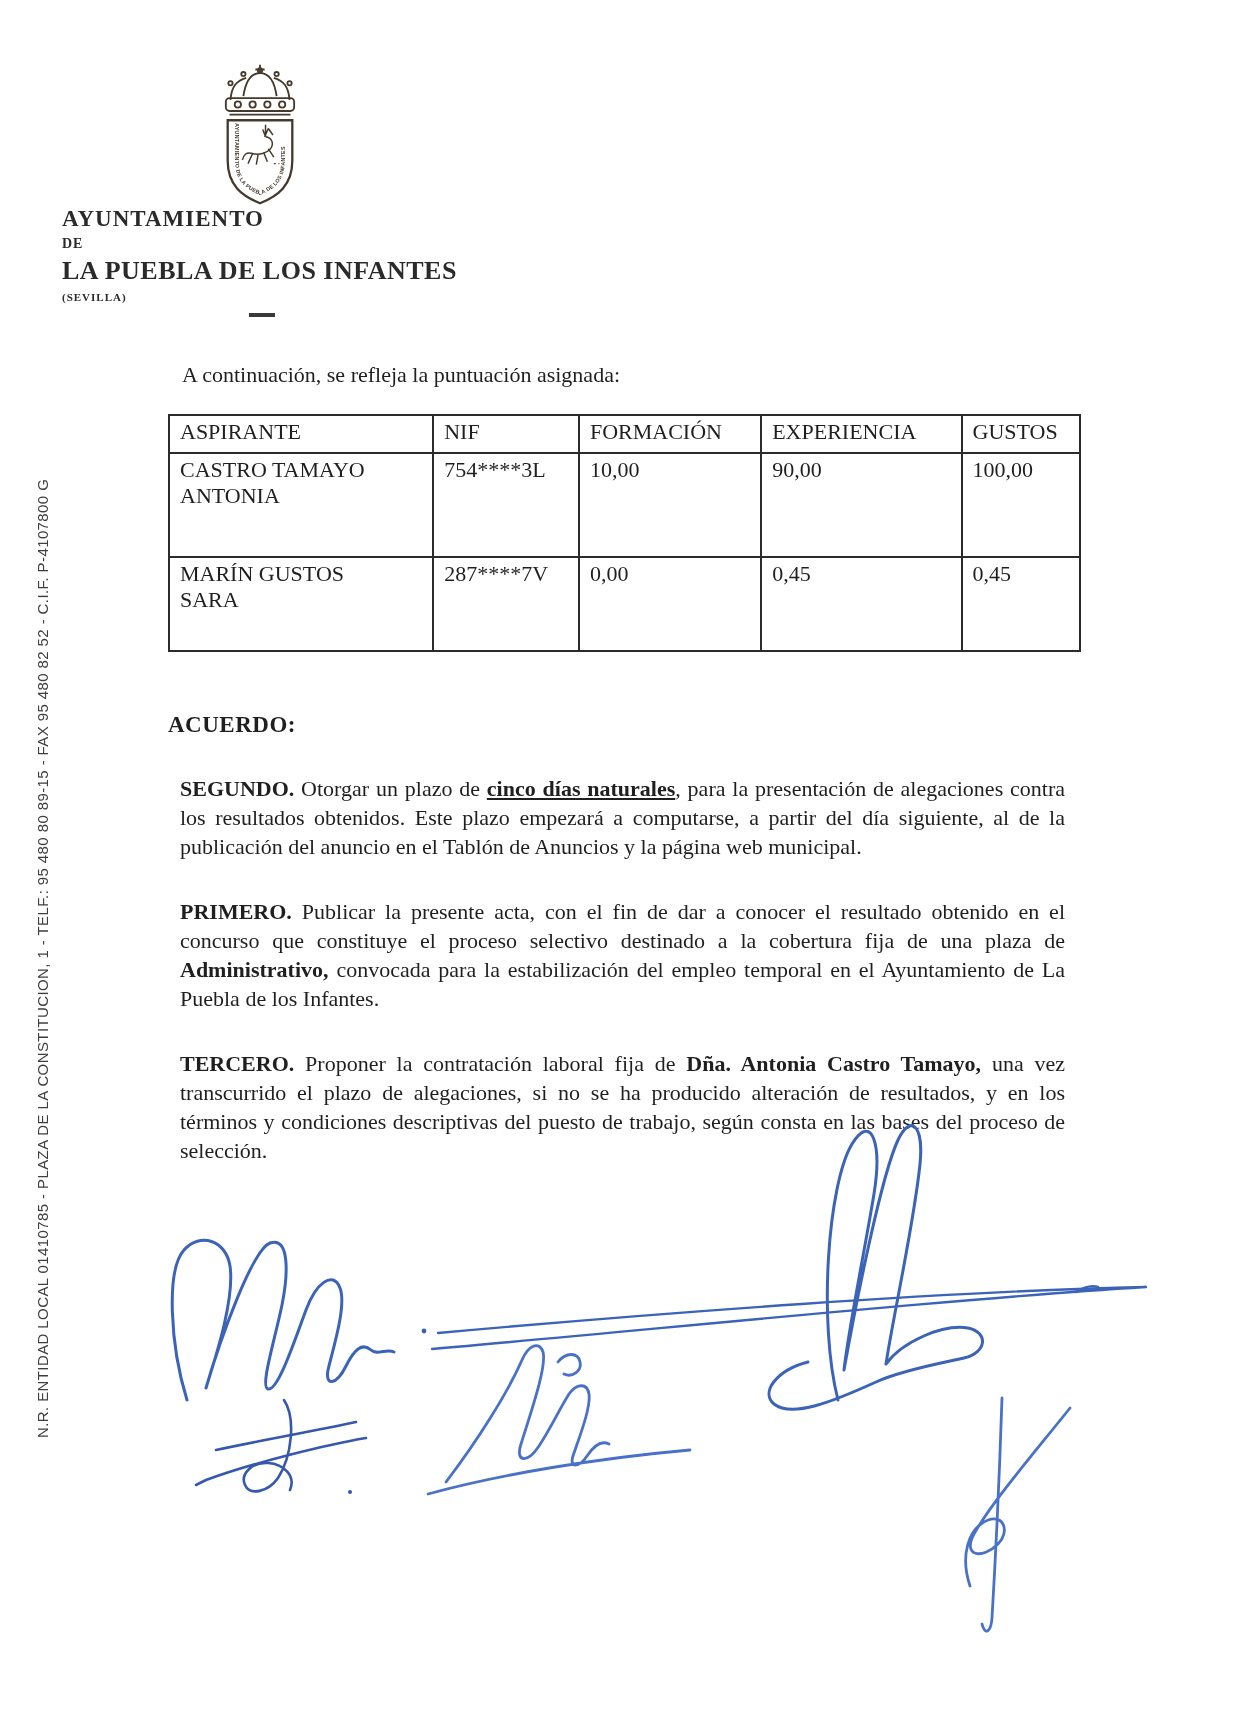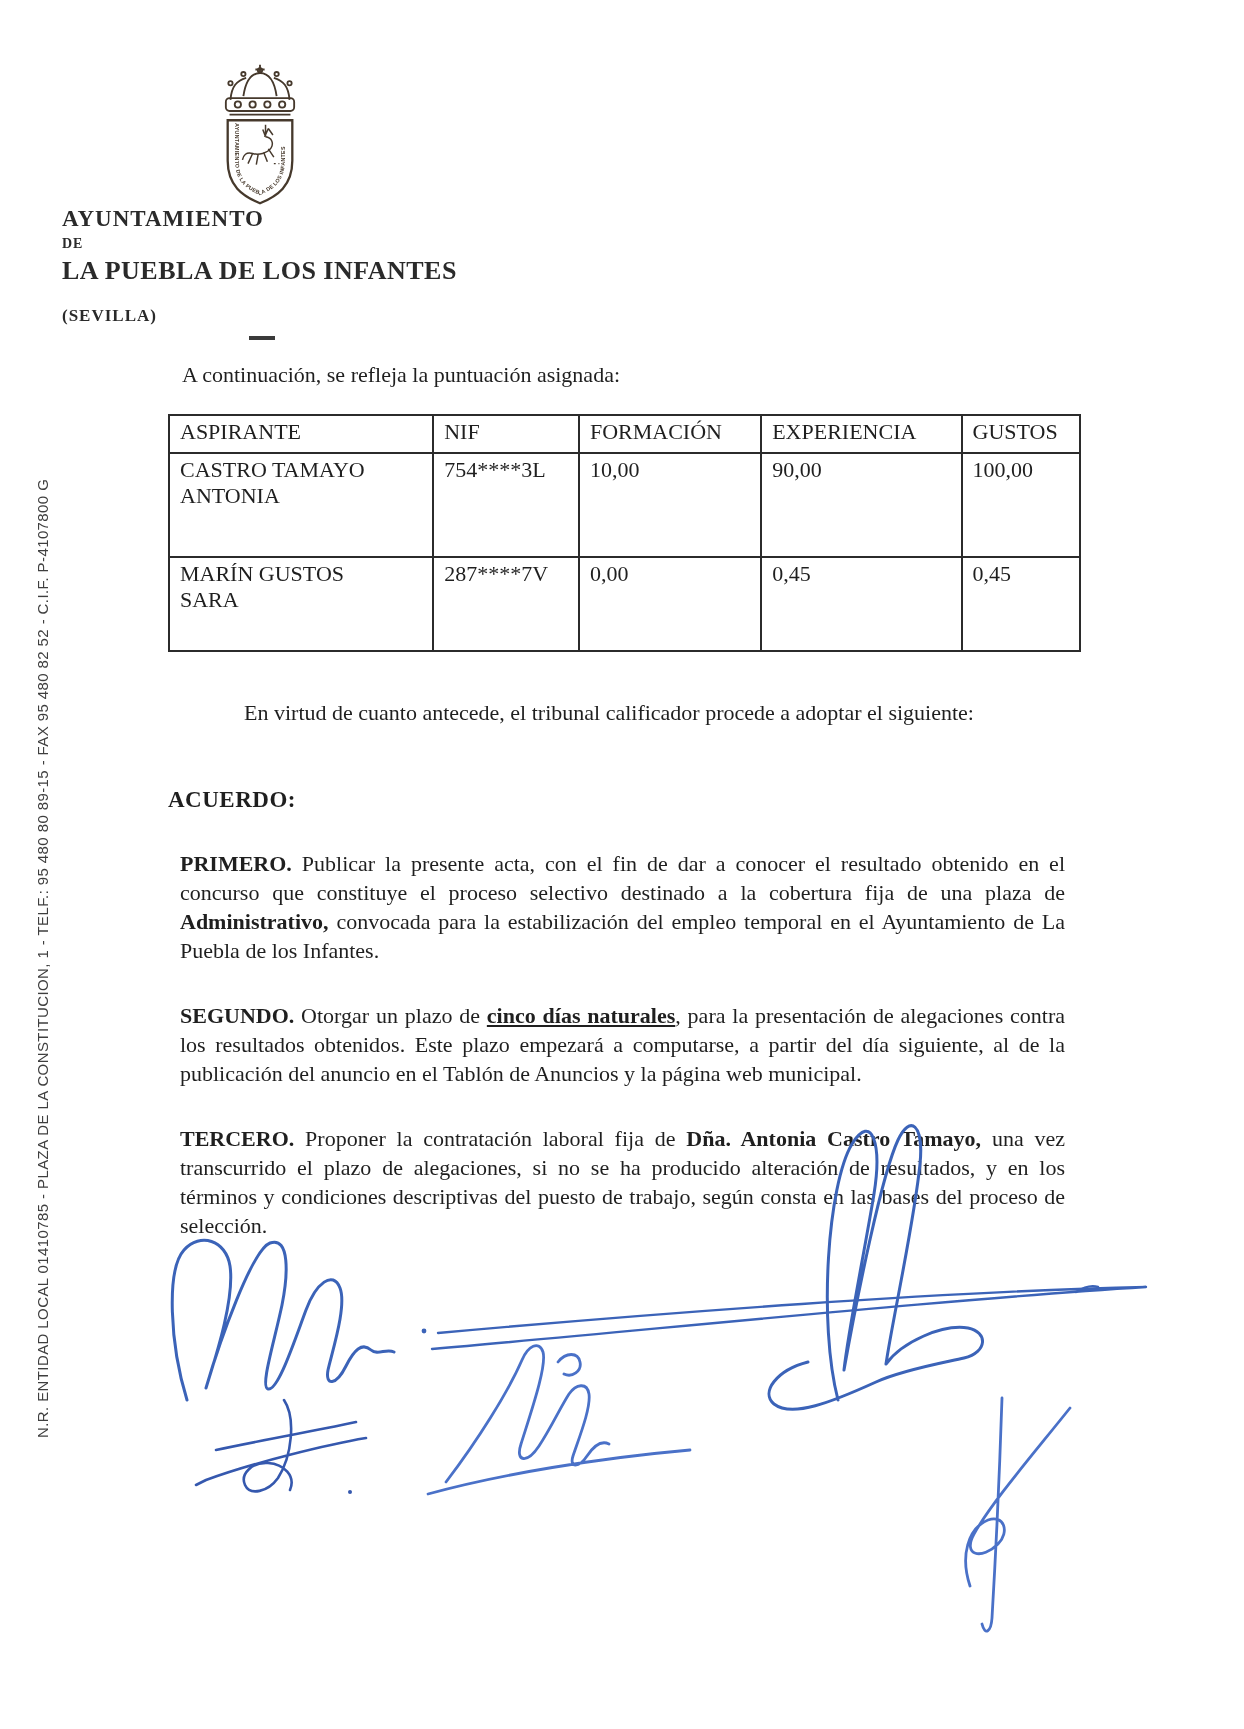--- a/index.html
+++ b/index.html
@@ -14,21 +14,21 @@
     transform:rotate(-90deg); transform-origin:0 0;
     font-family:"Liberation Sans", sans-serif; font-size:15px;
     letter-spacing:0.4px; color:#3e3e3e; white-space:nowrap;
   }
   
   .crest { position:absolute; left:200px; top:60px; }
   .org { position:absolute; left:62px; top:206px; width:400px; text-align:left; color:#2a2a2a; }
   .org .l1 { font-size:23px; font-weight:bold; letter-spacing:1px; }
   .org .l2 { font-size:14px; font-weight:bold; margin-top:4px; letter-spacing:1px; }
   .org .l3 { font-size:26px; font-weight:bold; margin-top:4px; letter-spacing:0.5px; }
-  .org .l4 { font-size:17px; font-weight:bold; margin-top:20px; letter-spacing:1px; }
+  .org .l4 { font-size:11px; font-weight:bold; margin-top:5px; letter-spacing:1px; }
   .org .rule { width:26px; height:4px; background:#3a3a3a; margin:10px auto 0 auto; }
   
   .main { position:absolute; left:168px; top:362px; width:913px; }
   .intro { font-size:22px; margin:0 0 0 14px; }
   table.scores { width:100%; border-collapse:collapse; margin-top:26px; }
   table.scores th, table.scores td {
     border:2px solid #2b2b2b; font-size:22px; font-weight:normal;
     text-align:left; padding:3px 10px; vertical-align:top;
   }
   table.scores th { height:30px; }
@@ -119,27 +119,26 @@
             <div>SARA</div>
           </td>
           <td class="nifcell">287****7V</td>
           <td>0,00</td>
           <td>0,45</td>
           <td>0,45</td>
         </tr>
       </tbody>
     </table>
 
-    <p class="preamble">En virtud de cuanto antecede, el tribunal calificador procede a adoptar el siguiente:</p>
 
     <div class="acuerdo">ACUERDO:</div>
 
+    <p class="resol"><b>SEGUNDO.</b><span> Otorgar un plazo de </span><span class="ub">cinco días naturales</span><span>, para la presentación de alegaciones contra los resultados obtenidos. Este plazo empezará a computarse, a partir del día siguiente, al de la publicación del anuncio en el Tablón de Anuncios y la página web municipal.</span></p>
+
     <p class="resol"><b>PRIMERO.</b><span> Publicar la presente acta, con el fin de dar a conocer el resultado obtenido en el concurso que constituye el proceso selectivo destinado a la cobertura fija de una plaza de </span><b>Administrativo,</b><span> convocada para la estabilización del empleo temporal en el Ayuntamiento de La Puebla de los Infantes.</span></p>
-
-    <p class="resol"><b>SEGUNDO.</b><span> Otorgar un plazo de </span><span class="ub">cinco días naturales</span><span>, para la presentación de alegaciones contra los resultados obtenidos. Este plazo empezará a computarse, a partir del día siguiente, al de la publicación del anuncio en el Tablón de Anuncios y la página web municipal.</span></p>
 
     <p class="resol"><b>TERCERO.</b><span> Proponer la contratación laboral fija de </span><b>Dña. Antonia Castro Tamayo,</b><span> una vez transcurrido el plazo de alegaciones, si no se ha producido alteración de resultados, y en los términos y condiciones descriptivas del puesto de trabajo, según consta en las bases del proceso de selección.</span></p>
   </div>
 
   <svg class="signatures" width="1244" height="629" viewBox="0 0 1244 629">
     <g class="sig">
       <path stroke="#3b63b8" stroke-width="3" d="M187,300 C170,245 166,170 184,150 C200,132 226,140 230,166 C235,200 214,262 206,288 M206,288 C220,240 252,150 270,143 C290,136 288,175 282,205 C274,243 260,287 268,289 C278,291 294,242 306,210 C316,183 333,170 340,188 C347,206 332,252 328,270 C325,286 336,286 346,266 C354,250 362,242 371,250 C378,256 386,248 394,252"></path>
       <path stroke="#3558ae" stroke-width="2.6" d="M206,380 C255,362 330,344 366,338 M216,350 C262,340 330,328 356,322 M284,300 C296,318 292,356 278,378 C268,392 250,396 245,385 C240,374 252,362 268,363 C284,364 296,376 290,390 M206,380 l-10,5"></path>
       <circle cx="350" cy="392" r="2" fill="#3558ae" stroke="none"></circle>
       <path stroke="#4a71c8" stroke-width="2.8" d="M446,382 C478,340 508,292 522,260 C528,246 539,240 543,252 C547,266 531,312 521,344 C515,362 527,364 539,346 C551,328 560,308 569,294 C576,284 587,282 589,294 C591,308 579,338 573,356 C569,368 579,368 587,356 C593,347 601,340 609,344 M558,262 C566,252 578,252 580,262 C582,271 572,278 564,274 M428,394 C500,374 600,358 690,350"></path>

